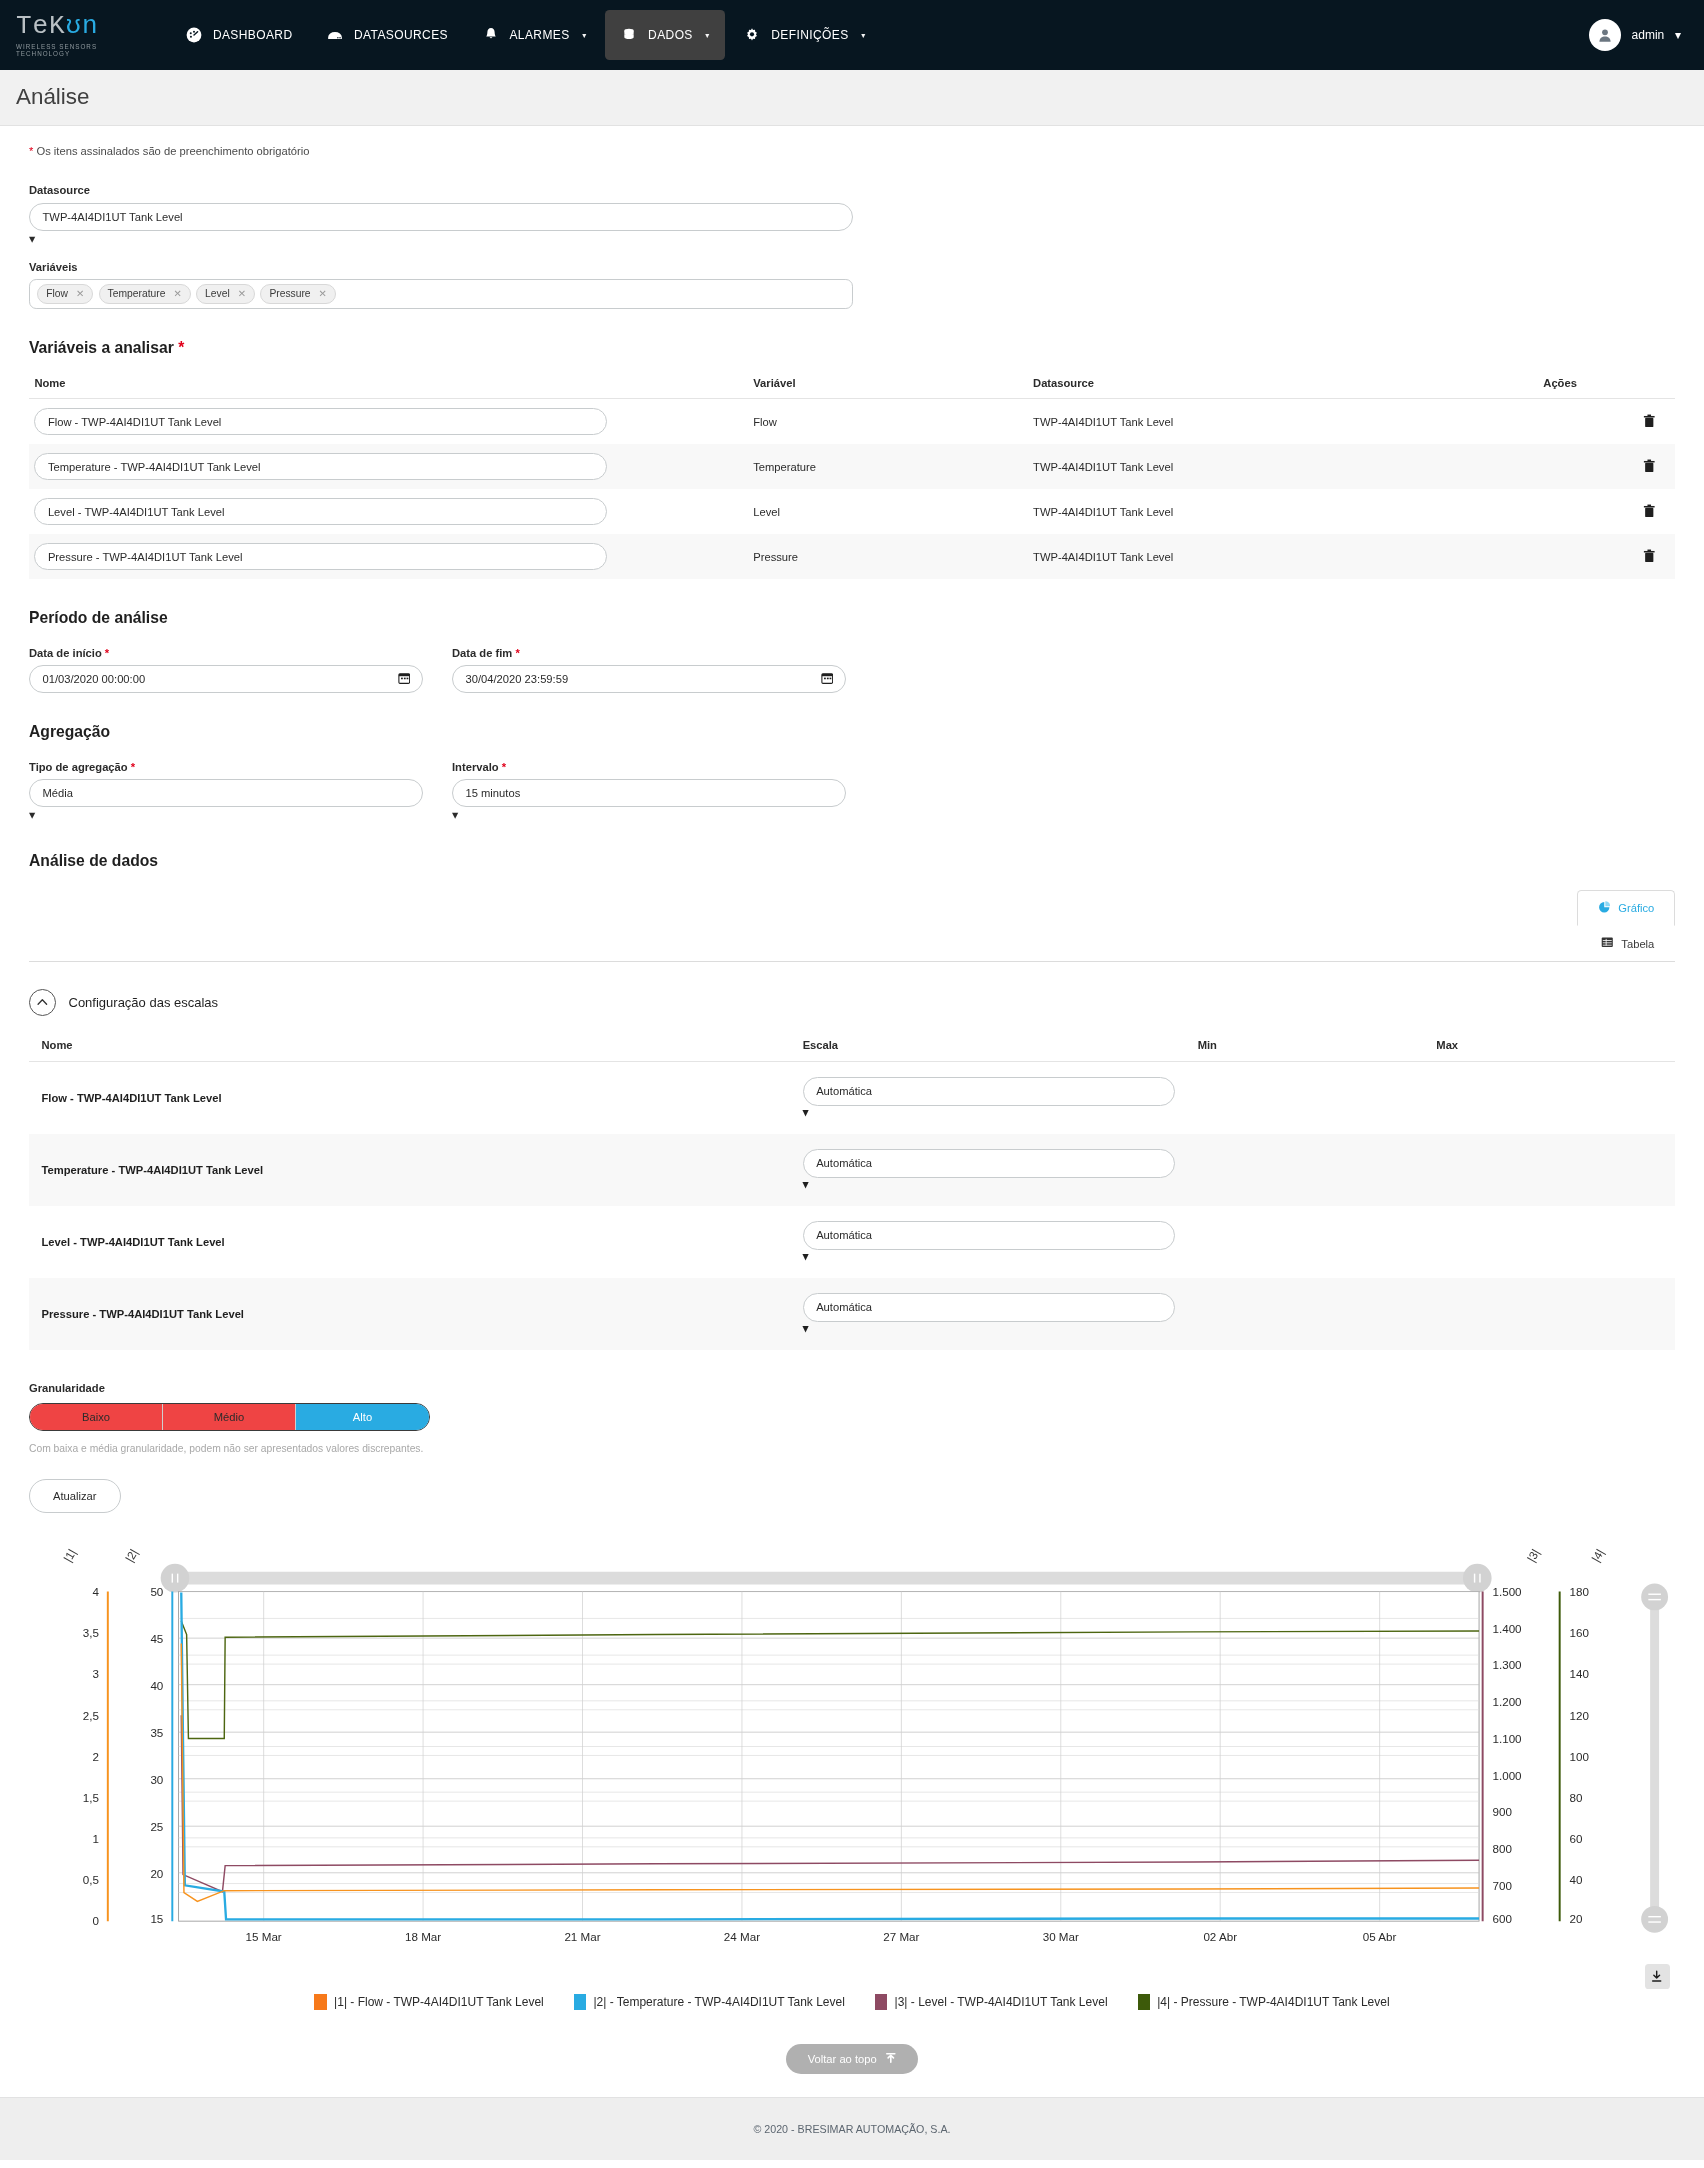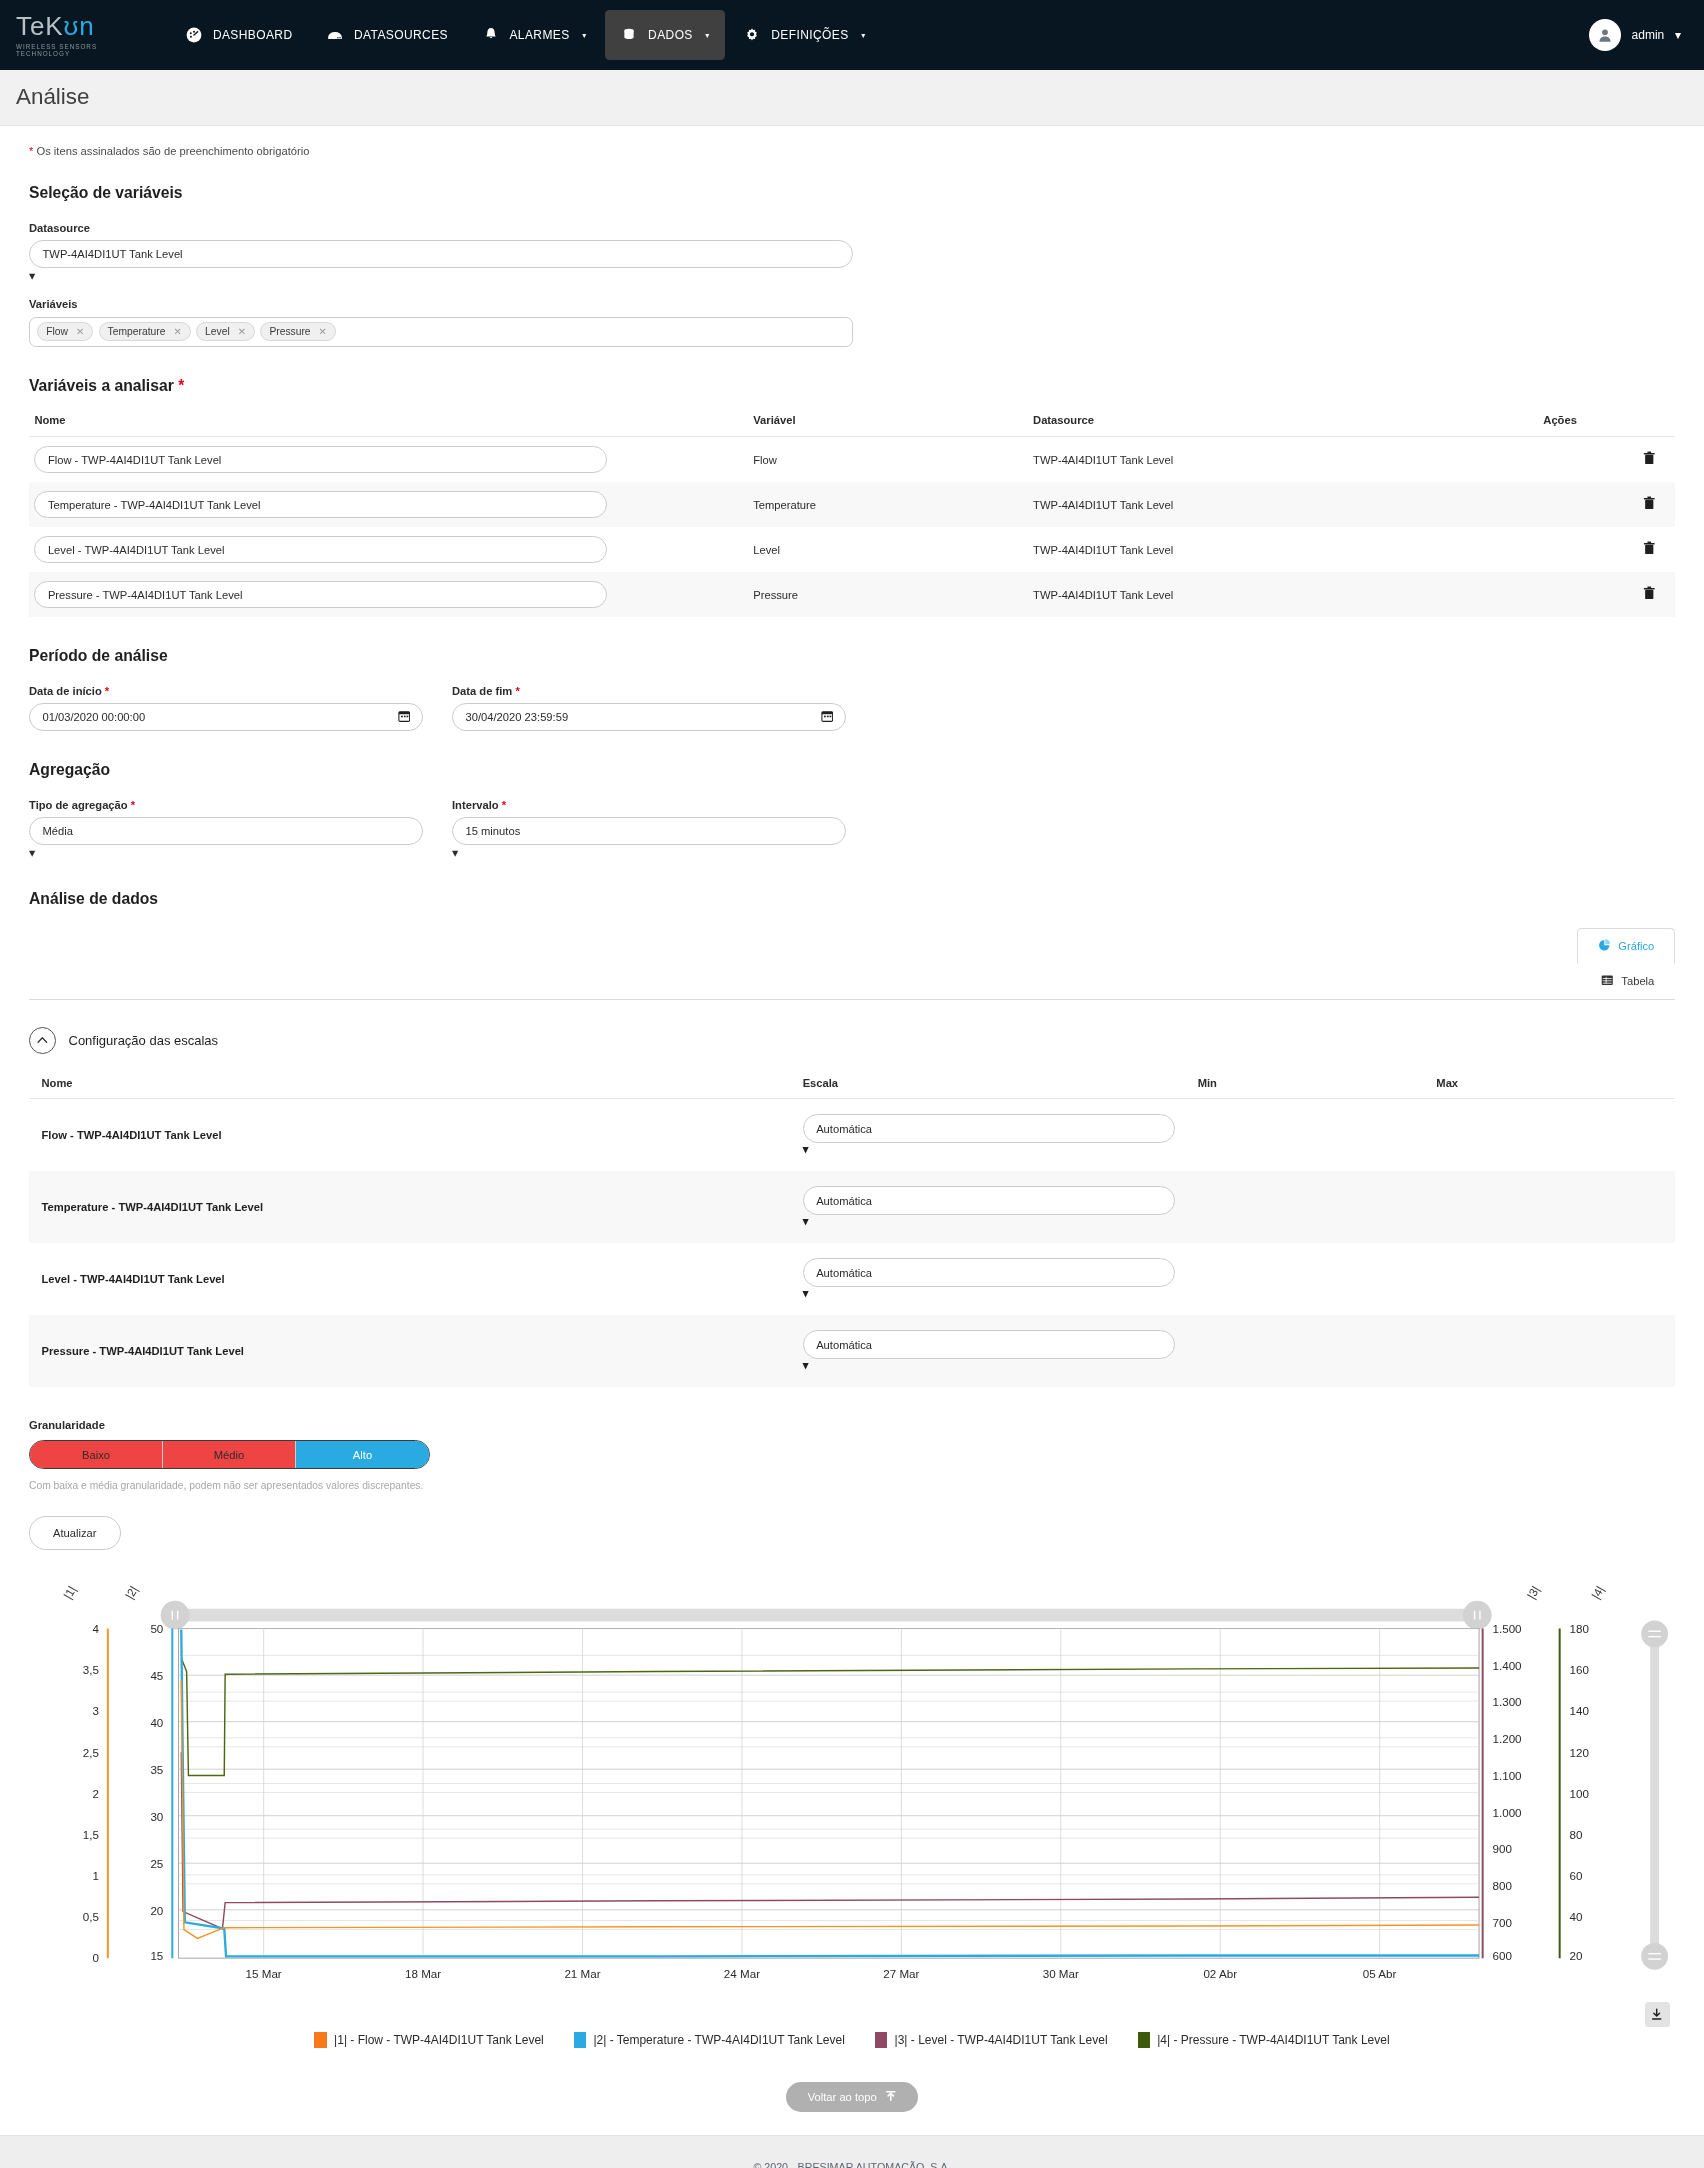--- a/index.html
+++ b/index.html
@@ -11,21 +11,21 @@
     font-size:12.5px;
   }
 
   
   .navbar {
     height:70px; background:#071620; display:flex; align-items:center;
     padding:0 23px 0 16px;
   }
   .brand { width:124px; margin-right:30px; user-select:none; }
   .brand .wordmark {
-    font-family:Liberation Sans, sans-serif;
+    font-family:Liberation Mono, monospace;
     font-size:26px; letter-spacing:0.9px; font-weight:400; line-height:1;
     color:#b9c0c4;
   }
   .brand .wordmark .blue { color:#29abe2; }
   .brand .tag {
     font-size:6.3px; letter-spacing:1px; color:#8e989d; margin-top:3.6px;
     font-family:"Liberation Sans", sans-serif;
   }
   .navitems { display:flex; align-items:center; gap:3.6px; flex:1; }
   .navitem {
@@ -270,21 +270,20 @@
 <div class="page-head">Análise</div>
 
 <div class="content">
 
   <div class="req-note">
     <span class="ast">*</span>
     <span>Os itens assinalados são de preenchimento obrigatório</span>
   </div>
 
   
-  <h2 class="section">Seleção de variáveis</h2>
 
   <label class="fld">Datasource</label>
   <div class="select-wrap w-ds">
     <div class="select-box">TWP-4AI4DI1UT Tank Level</div>
     <span class="caret-dn">▾</span>
   </div>
 
   <label class="fld" style="margin-top:15px;">Variáveis</label>
   <div class="chips">
     <span class="chip">

